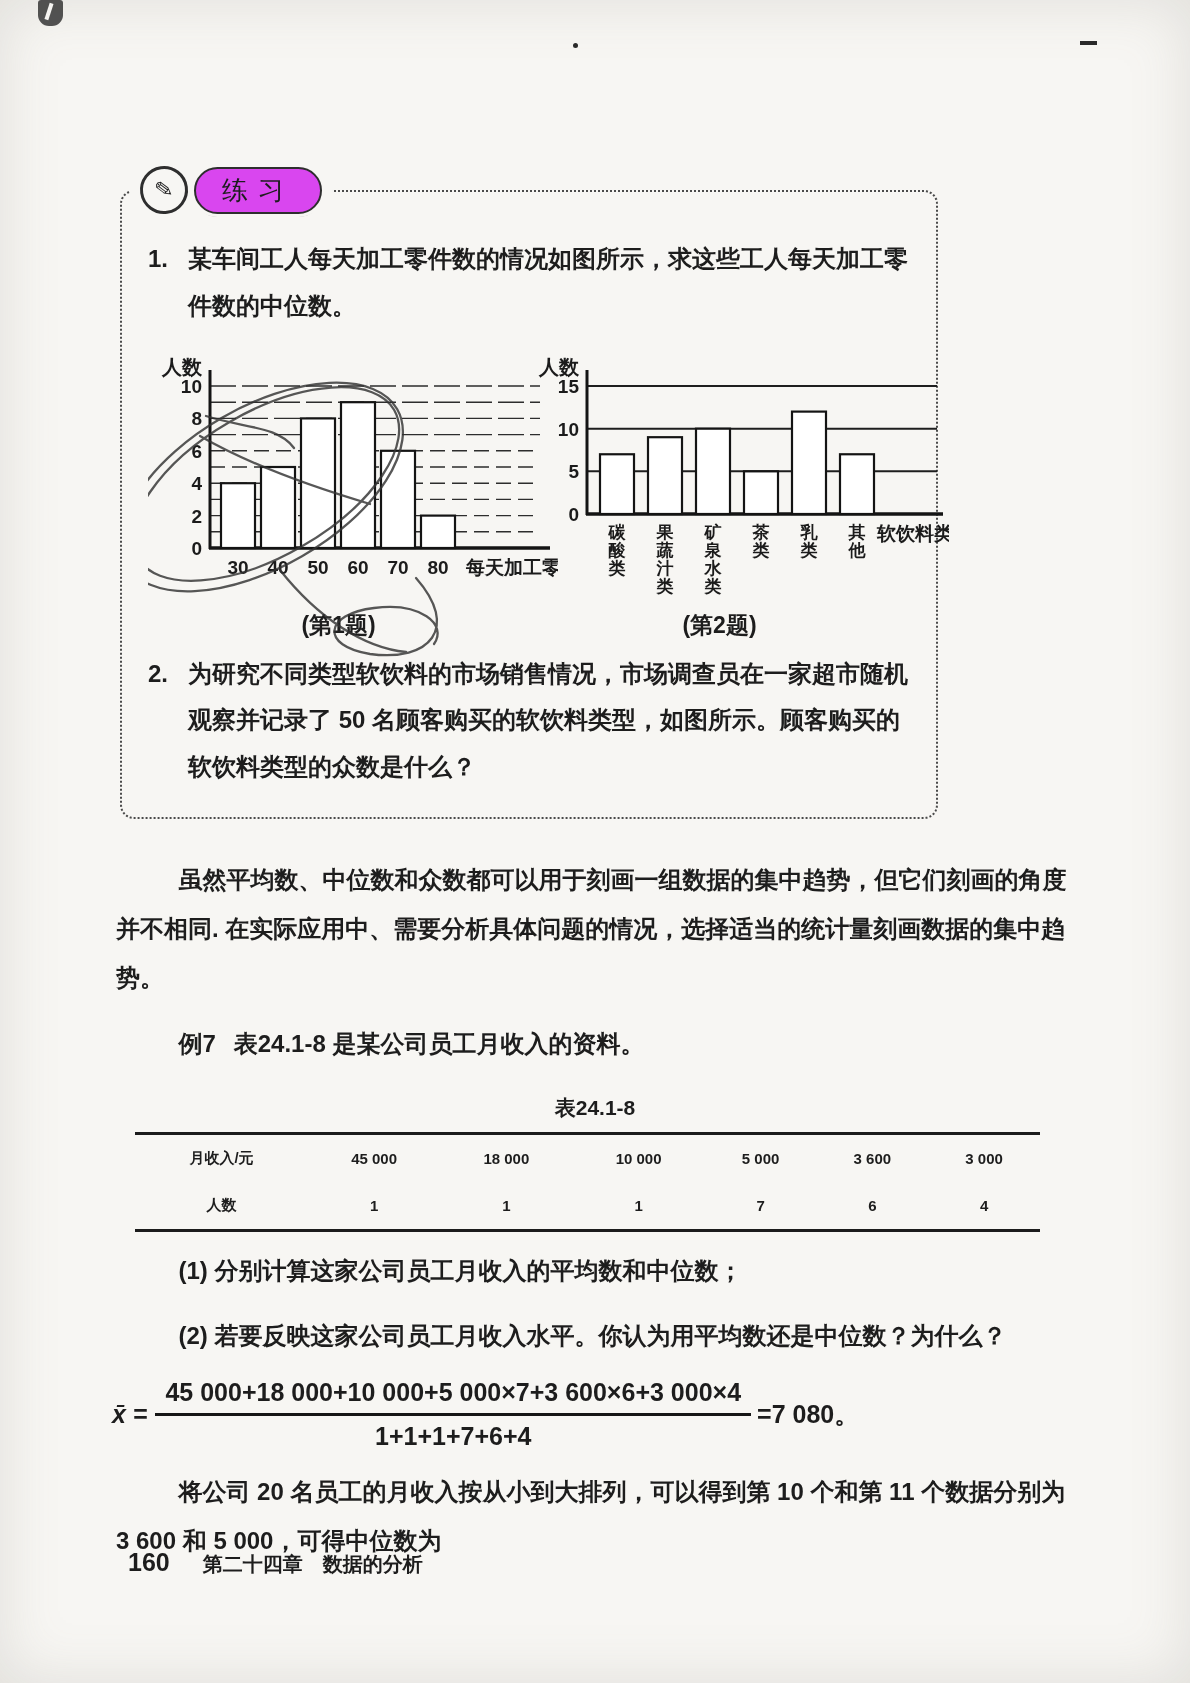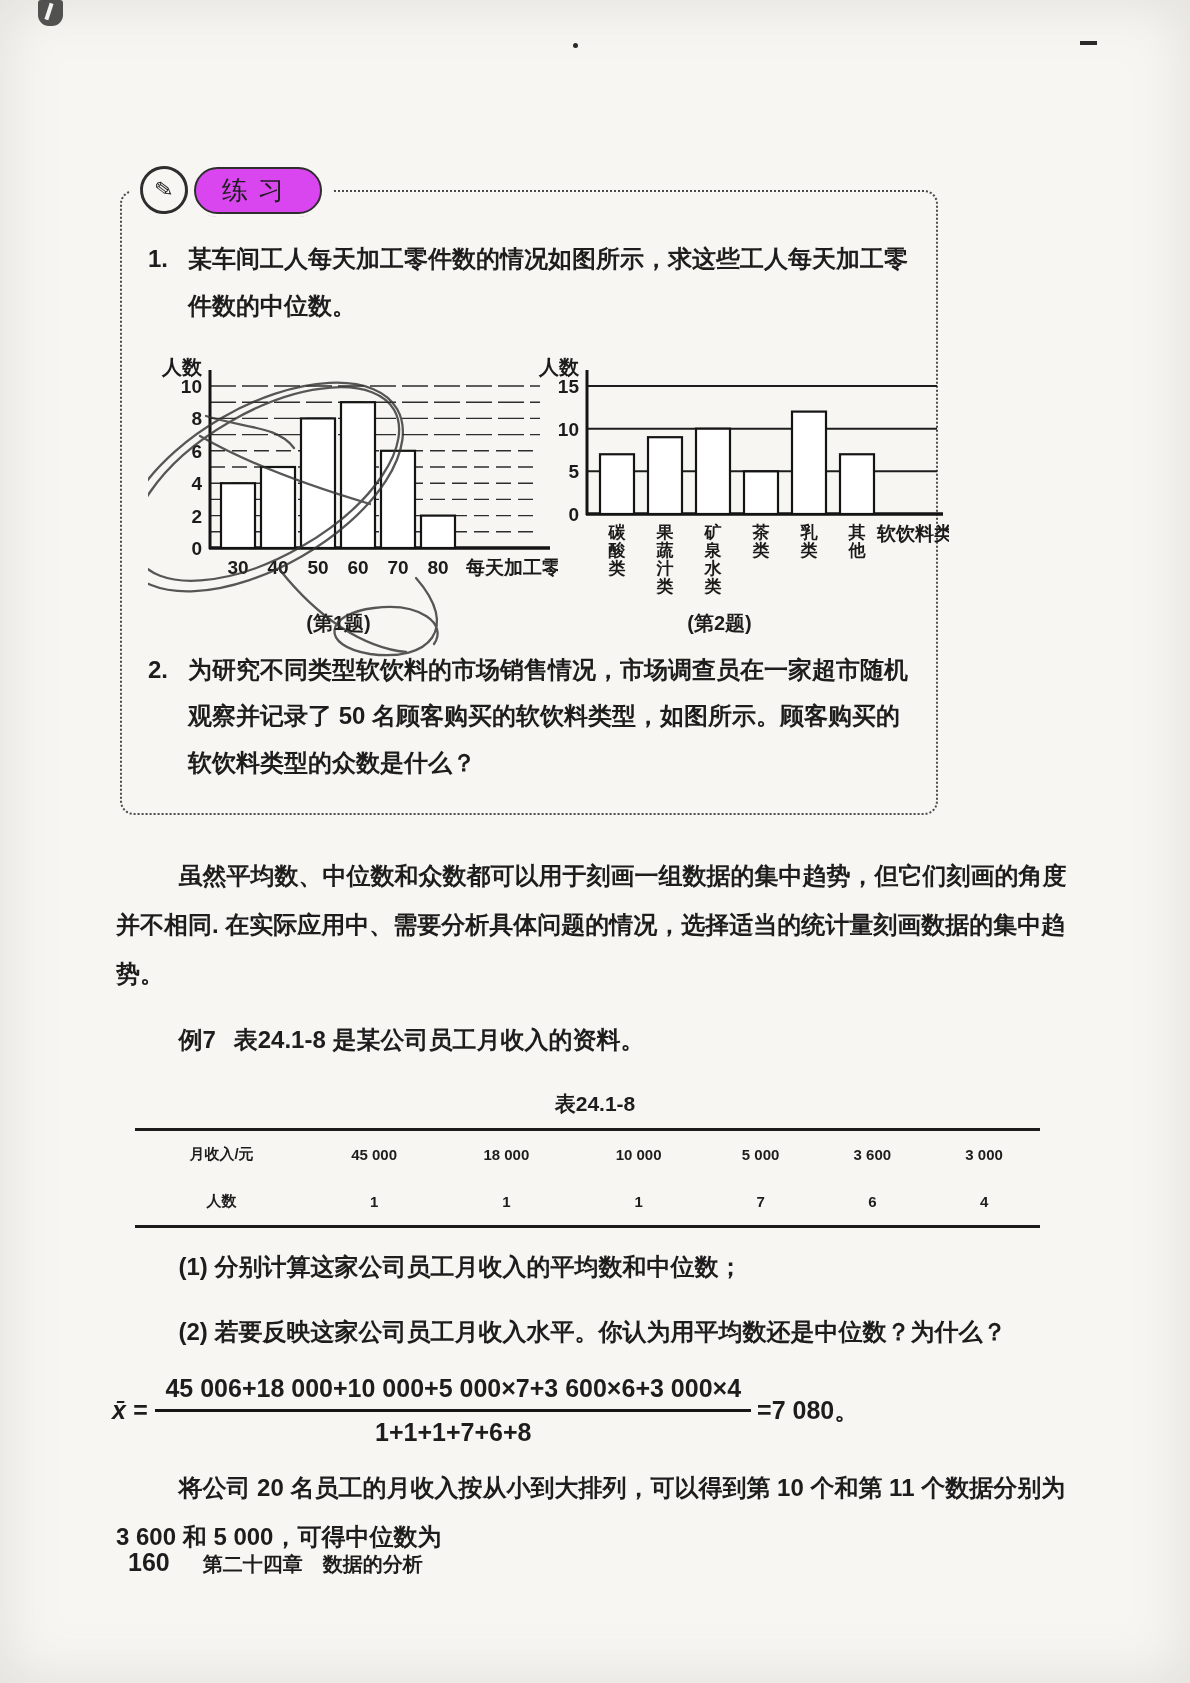--- a/index.html
+++ b/index.html
@@ -33,21 +33,21 @@
   .pill-label{
     border:2.5px solid #2e2e2e;border-radius:999px;padding:4px 26px;
     font-size:26px;font-weight:400;letter-spacing:10px;background:#d946ef;
     box-shadow:0 0 0 3px #f7f6f3,0 3px 0 0 rgba(46,46,46,.35);
   }
   .problem{display:flex;font-size:24px;font-weight:700;line-height:1.95;}
   .problem .pnum{width:40px;flex:0 0 40px;}
   .problem .ptext{flex:1;}
   .charts-row{display:flex;margin:26px 0 10px 0;align-items:flex-start;}
   .chart{margin:0;position:relative;width:50%;}
-  .chart figcaption{text-align:center;font-size:20px;font-weight:700;margin-top:2px;}
+  .chart figcaption{text-align:center;font-size:23px;font-weight:700;margin-top:2px;}
   svg text{font-family:"Liberation Sans","DejaVu Sans",sans-serif;font-weight:700;fill:#1b1b1b;}
   .scribble{position:absolute;left:0;top:0;pointer-events:none;}
   
   .para{font-size:24px;font-weight:700;line-height:2.05;margin:16px;}
   .indent{text-indent:2.6em;}
   .p1{margin-top:36px;}
   .example-line{margin-top:6px;}
   .example-label{margin-right:18px;}
   
   .table-caption{text-align:center;font-size:21px;font-weight:700;margin:26px 0 10px 0;}
@@ -205,22 +205,22 @@
       </tr>
     </tbody>
       </table>
 
     <p class="para indent q">(1) 分别计算这家公司员工月收入的平均数和中位数；</p>
     <p class="para indent">(2) 若要反映这家公司员工月收入水平。你认为用平均数还是中位数？为什么？</p>
 
     <div class="formula">
       <span class="lhs">x̄ =</span>
       <span class="frac">
-        <span class="num">45 006+18 000+10 000+5 000×7+3 600×6+3 000×4</span>
-        <span class="den">1+1+1+7+6+8</span>
+        <span class="num">45 000+18 000+10 000+5 000×7+3 600×6+3 000×4</span>
+        <span class="den">1+1+1+7+6+4</span>
       </span>
       <span class="res">=7 080。</span>
     </div>
 
     <p class="para indent">将公司 20 名员工的月收入按从小到大排列，可以得到第 10 个和第 11 个数据分别为 3 600 和 5 000，可得中位数为</p>
 
   </div>
 
   <div class="footer">
     <span class="pageno">160</span>

